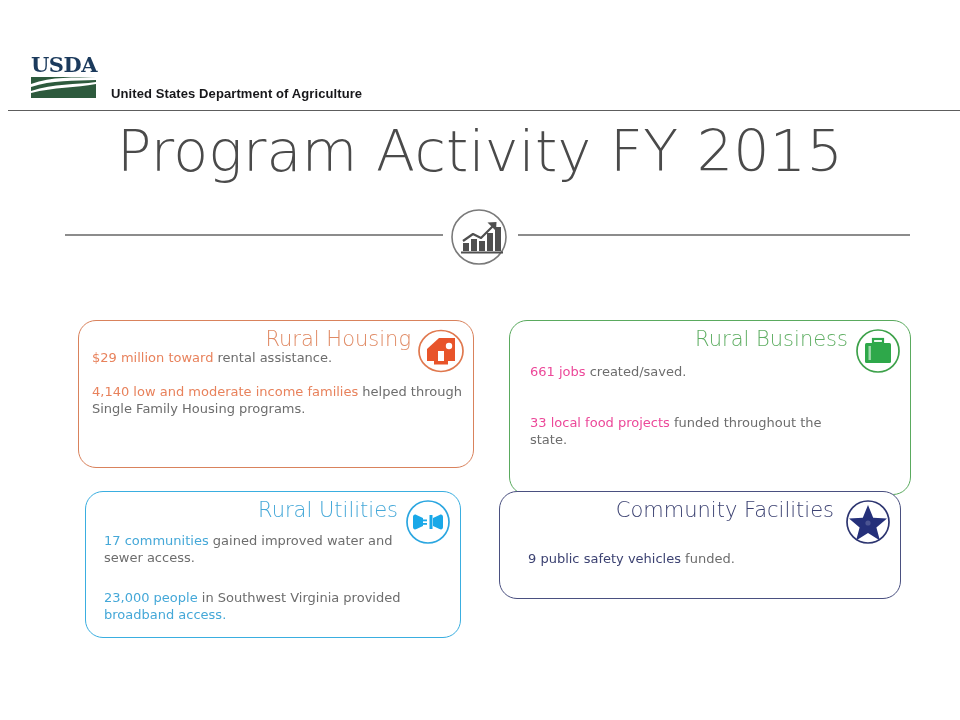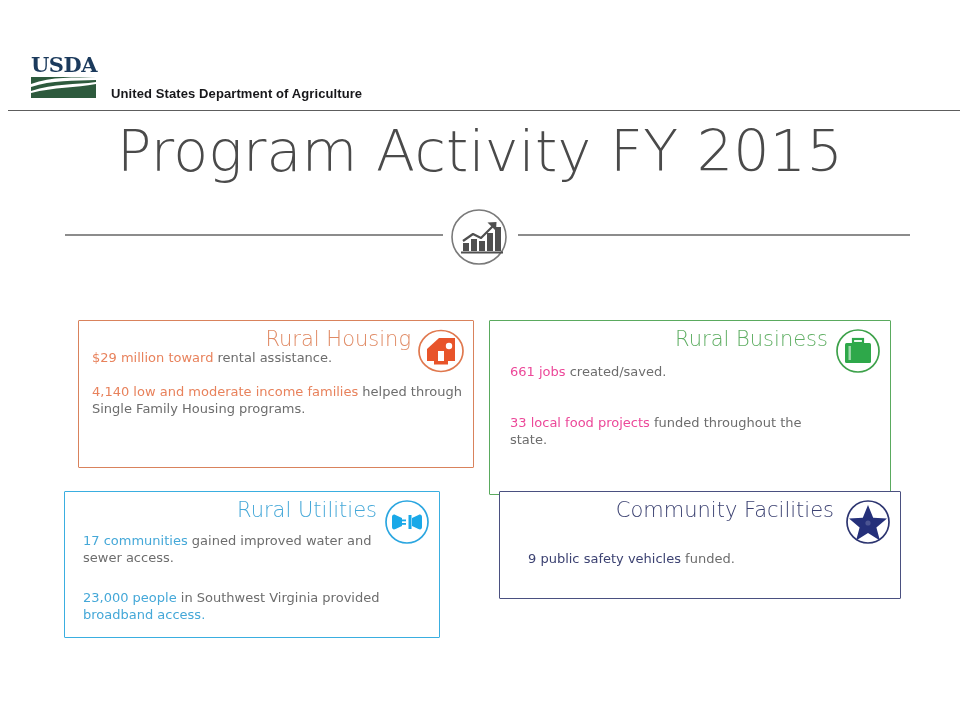--- a/index.html
+++ b/index.html
@@ -75,26 +75,26 @@
     left: 450px; top: 0px;
     width: 58px; height: 58px;
   }
 
   
   .card {
     position: absolute;
     box-sizing: border-box;
     border-width: 1.6px;
     border-style: solid;
-    border-radius: 1px;
+    border-radius: 18px;
     background: #ffffff;
   }
   #card-rural-housing       { left: 78px;  top: 320px; width: 396px; height: 148px; border-color: #d9825c; }
-  #card-rural-business      { left: 489px; top: 320px; width: 402px; height: 175px; border-color: #5aaa5e; }
-  #card-rural-utilities     { left: 64px;  top: 491px; width: 376px; height: 147px; border-color: #3aaee0; }
+  #card-rural-business      { left: 509px; top: 320px; width: 402px; height: 175px; border-color: #5aaa5e; }
+  #card-rural-utilities     { left: 85px;  top: 491px; width: 376px; height: 147px; border-color: #3aaee0; }
   #card-community-facilities{ left: 499px; top: 491px; width: 402px; height: 108px; border-color: #4a5080; }
 
   .card-title {
     position: absolute;
     right: 62px;
     top: 6px;
     font-family: "DejaVu Sans", sans-serif;
     font-weight: 300;
     font-size: 21px;
     white-space: nowrap;

